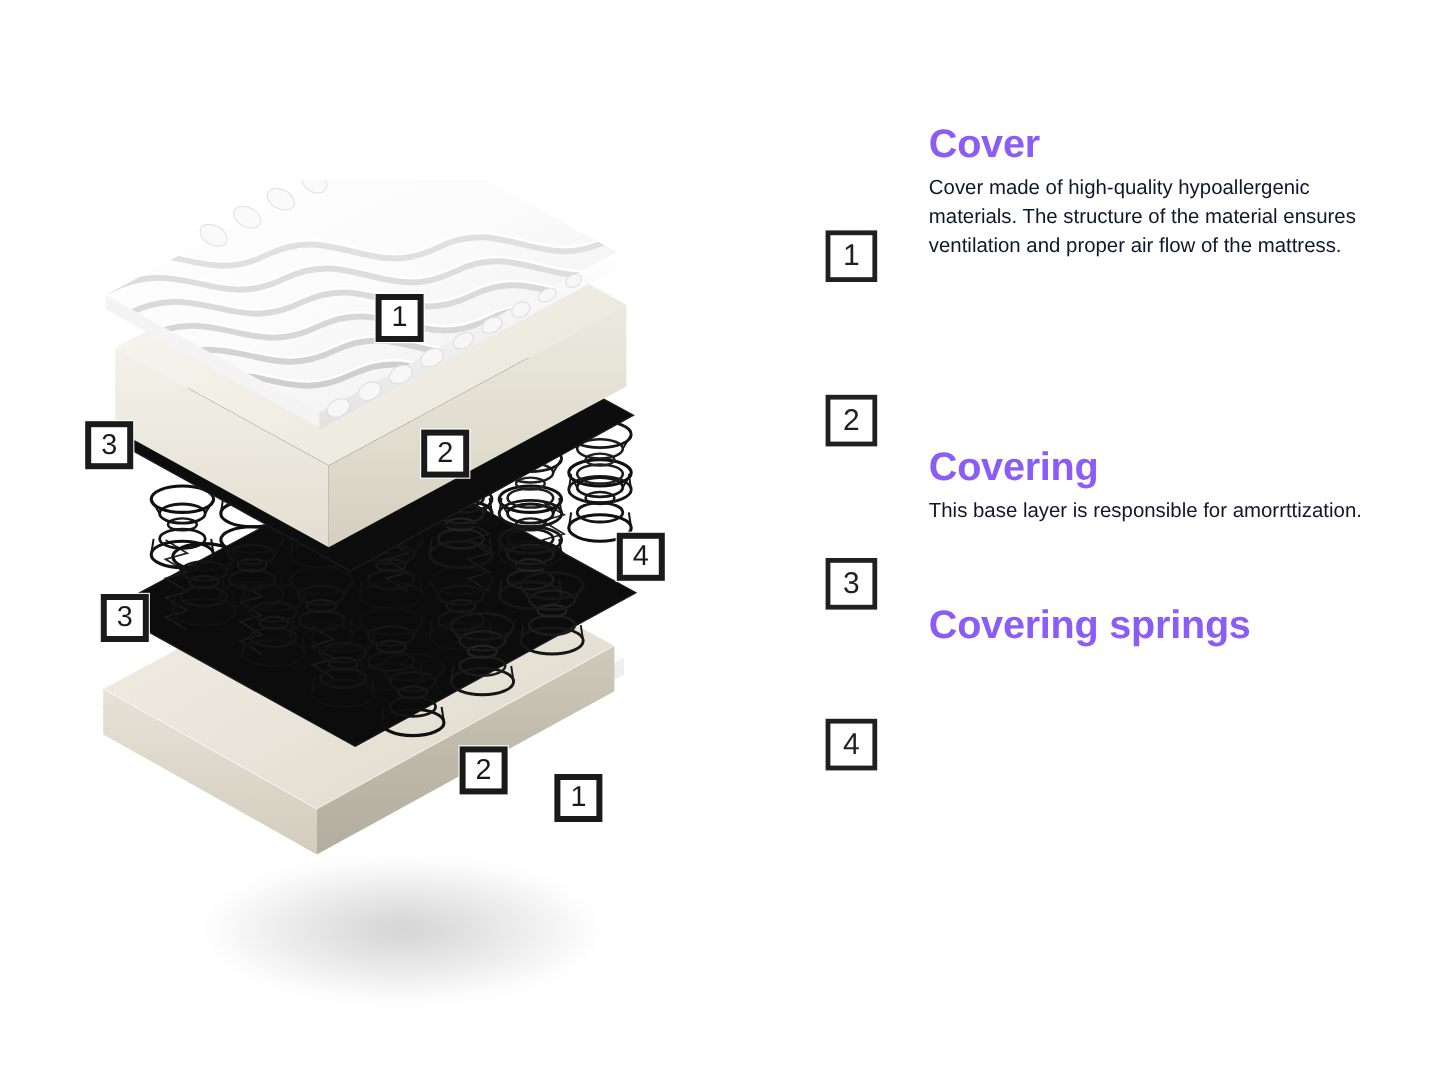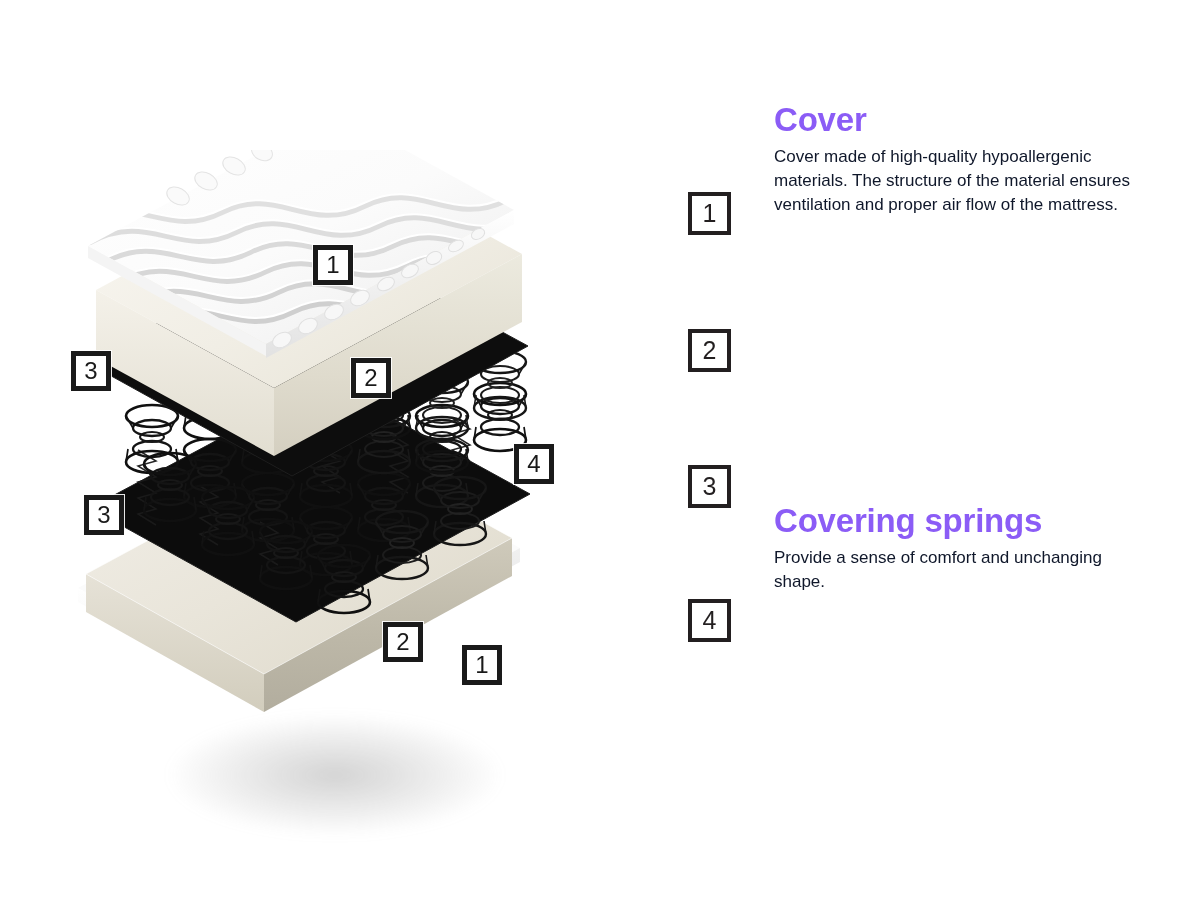--- a/index.html
+++ b/index.html
@@ -350,25 +350,28 @@
         <div class="legend-desc">Cover made of high-quality hypoallergenic materials. The structure of the material ensures ventilation and proper air flow of the mattress.</div>
       </div>
     </div>
 
     <div class="legend-row" id="row-2">
       <div class="legend-badge">2</div>
     </div>
 
     <div class="legend-row" id="row-3">
       <div class="legend-badge">3</div>
+      <div class="legend-body">
+        <div class="legend-title">Covering</div>
+        <div class="legend-desc">This base layer is responsible for amorrttization.</div>
+      </div>
     </div>
 
     <div class="legend-row" id="row-4">
       <div class="legend-badge">4</div>
       <div class="legend-body">
         <div class="legend-title">Covering springs</div>
-        <div class="legend-desc">Provide a sense of comfort and unchanging shape.</div>
       </div>
     </div>
 
   </div>
 
 </div>
 
 </body></html>

